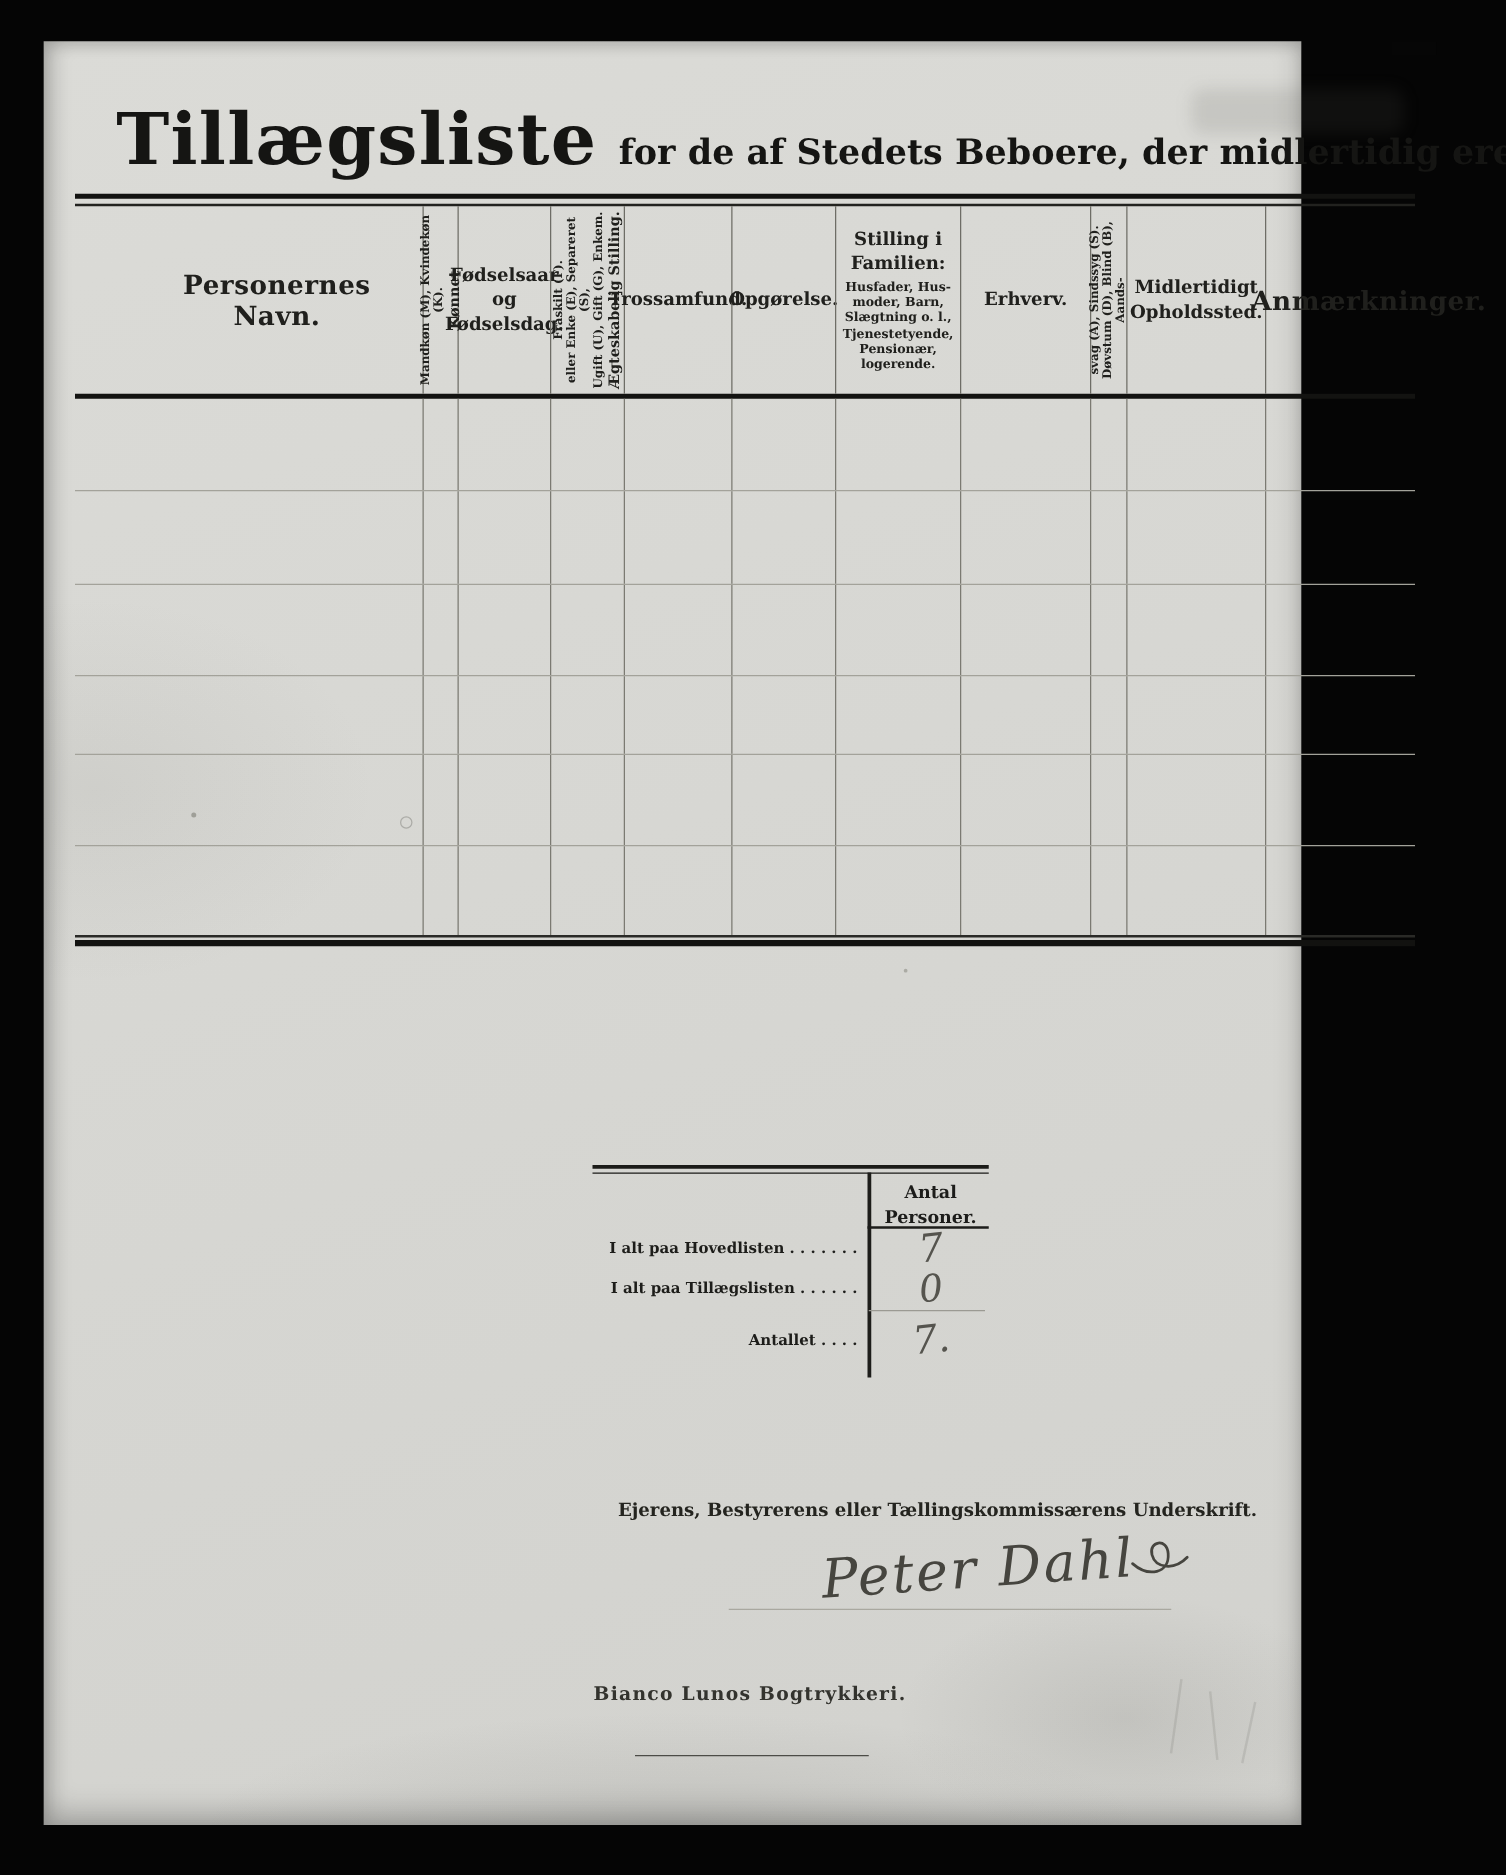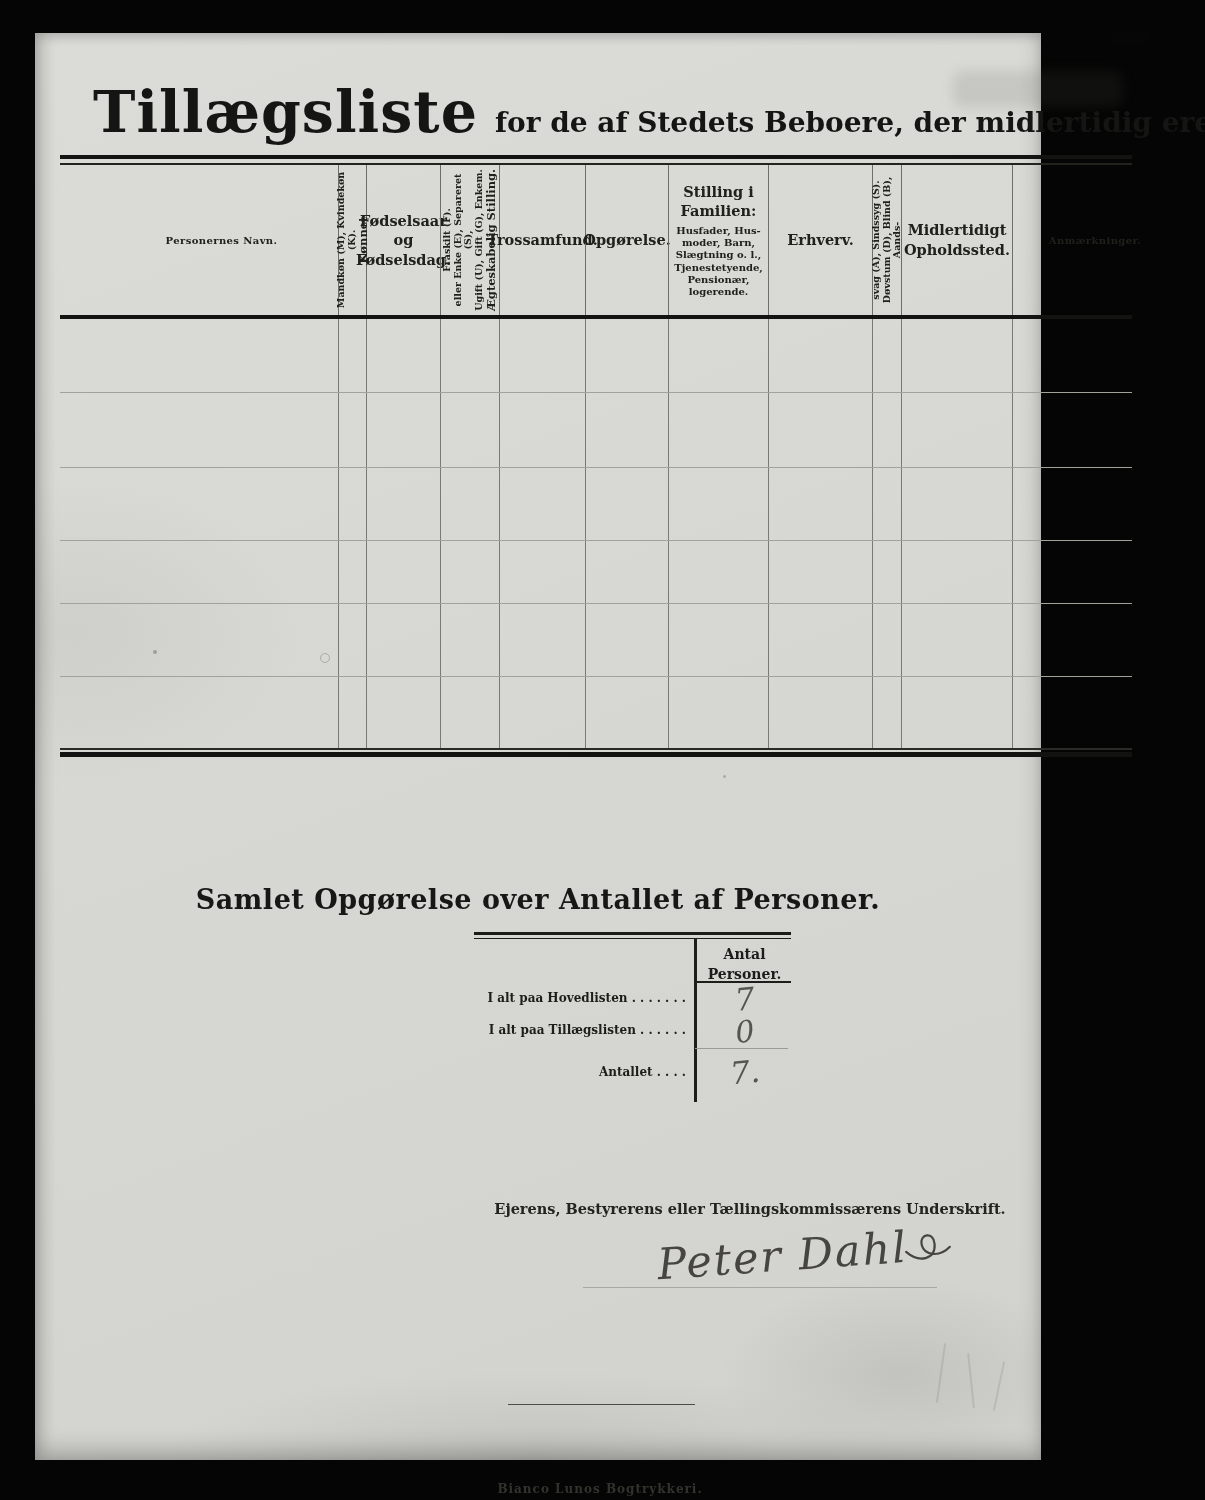--- a/index.html
+++ b/index.html
@@ -25,21 +25,21 @@
   .ghost{position:absolute;left:918px;top:38px;width:170px;height:36px;background:rgba(85,85,78,.14);filter:blur(6px);border-radius:10px;}
 
   
   .maintable{position:absolute;left:25px;top:122px;width:1072px;--cols:278px 28px 74px 59px 86px 83px 100px 104px 29px 111px 120px;}
   .rule-heavy{height:4px;background:#131311;}
   .rule-thin{height:2px;background:#22221f;margin-top:4px;}
   .thead{display:grid;grid-template-columns:var(--cols);height:150px;}
   .hc{border-left:1px solid #6e6d66;display:flex;flex-direction:column;align-items:center;justify-content:center;text-align:center;padding:2px 3px;box-sizing:border-box;font-weight:bold;color:#20201d;}
   .hc:first-child{border-left:none;}
   .hl{font-size:14.5px;line-height:1.35;white-space:pre-line;}
-  .hl-big{font-size:10px;letter-spacing:.4px;margin-left:45px;}
+  .hl-big{font-size:21px;letter-spacing:.4px;margin-left:45px;}
   .hsub{font-size:10px;line-height:1.22;white-space:pre-line;margin-top:4px;font-weight:bold;}
   .vwrap{position:relative;}
   .vbox{position:absolute;left:50%;top:50%;width:146px;transform:translate(-50%,-50%) rotate(-90deg);display:flex;flex-direction:column-reverse;align-items:center;justify-content:center;line-height:1.12;}
   .vmain{font-size:11.5px;}
   .vsub{font-size:9.5px;}
   .vsub2{font-size:9.5px;}
   .hrule{height:4px;background:#131311;}
   .tbody{width:100%;}
   .trow{display:grid;grid-template-columns:var(--cols);border-top:1px solid #a3a29a;}
   .trow:first-child{border-top:none;}
@@ -70,21 +70,21 @@
   .mt-v1{top:42px;font-size:31px;} .mt-v2{top:75px;font-size:30px;} .mt-v3{top:115px;font-size:31px;}
 
   
   .sig-label{position:absolute;left:415px;top:1167px;width:600px;text-align:center;font-size:14.5px;font-weight:bold;color:#24241f;}
   .sig-name{position:absolute;left:622px;top:1196px;font-style:italic;font-size:43px;color:#46453f;transform:rotate(-4deg);letter-spacing:2px;white-space:nowrap;}
   .sig-name svg{vertical-align:-8px;margin-left:-4px;}
   .sig-line{position:absolute;left:548px;top:1254px;width:354px;height:1px;background:#a9a8a0;}
 
   
   .foot-line{position:absolute;left:473px;top:1371px;width:187px;height:1px;background:#4c4c47;}
-  .foot-text{position:absolute;left:400px;top:1449px;width:330px;text-align:center;font-size:12px;font-weight:bold;letter-spacing:1px;color:#33332e;}
+  .foot-text{position:absolute;left:400px;top:1313px;width:330px;text-align:center;font-size:15px;font-weight:bold;letter-spacing:1px;color:#33332e;}
 
   
   .speck1{position:absolute;left:118px;top:617px;width:4px;height:4px;border-radius:50%;background:#8d8d86;opacity:.75;}
   .speck2{position:absolute;left:285px;top:620px;width:8px;height:8px;border-radius:50%;border:1.5px solid #90908a;opacity:.6;}
   .speck3{position:absolute;left:688px;top:742px;width:3px;height:3px;border-radius:50%;background:#8d8d86;opacity:.6;}
   .scribble{position:absolute;left:885px;top:1300px;width:120px;height:90px;opacity:.18;}
   .scribble div{position:absolute;background:#6e6e67;}
   .scr1{left:20px;top:10px;width:1.5px;height:60px;transform:rotate(8deg);}
   .scr2{left:50px;top:20px;width:1.5px;height:55px;transform:rotate(-6deg);}
   .scr3{left:78px;top:28px;width:1.5px;height:50px;transform:rotate(12deg);}
@@ -239,21 +239,20 @@
           <div class="tcell"></div>
           <div class="tcell"></div>
           <div class="tcell"></div>
           <div class="tcell"></div>
         </div>
       </div>
     <div class="brule-thin"></div>
     <div class="brule-heavy"></div>
   </div>
 
-  <div class="summary-title">Samlet Opgørelse over Antallet af Personer.</div>
 
   <div class="minitable">
     <div class="mt-ruleA"></div>
     <div class="mt-ruleB"></div>
     <div class="mt-inner">
       <div class="mt-divider"></div>
       <div class="mt-valhead">Antal
 Personer.</div>
       <div class="mt-headline"></div>
       <div class="mt-lightline"></div>

